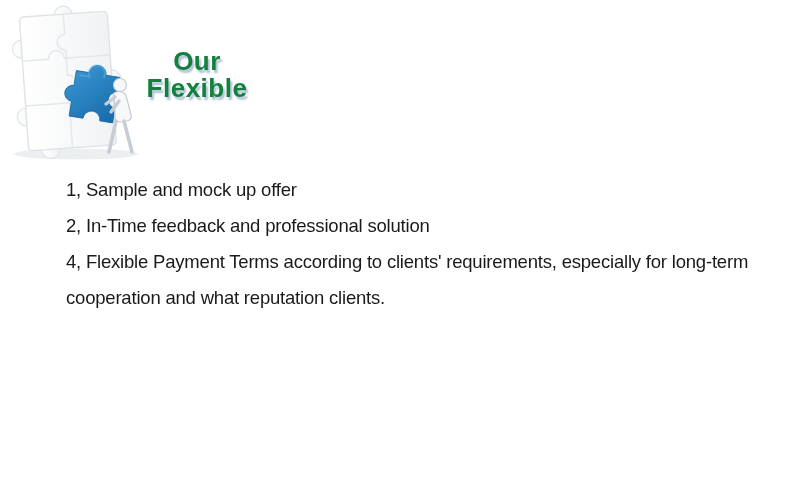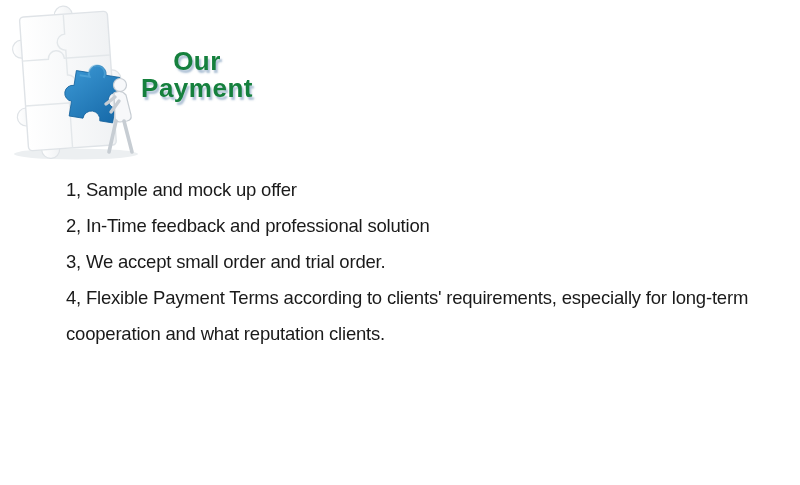--- a/index.html
+++ b/index.html
@@ -83,25 +83,24 @@
         <path d="M108,91 q7,-4 12,2 l5,20 q1,5 -4,6 l-7,1 q-5,0 -5,-5 z"></path>
         <path d="M109,95 l-9,7" fill="none" stroke-width="3.4" stroke-linecap="round"></path>
         <path d="M113,99 l-8,11" fill="none" stroke-width="3.4" stroke-linecap="round"></path>
         <path d="M110,119 l-7,31" fill="none" stroke-width="3.6" stroke-linecap="round"></path>
         <path d="M118,119 l8,31" fill="none" stroke-width="3.6" stroke-linecap="round"></path>
       </g>
     </svg>
 
     <div class="hero-title">
       <div>Our</div>
-      <div>Payment</div>
+      <div>Flexible</div>
     </div>
   </div>
 
   <div class="services">
     <div class="service-item">1, Sample and mock up offer</div>
     <div class="service-item">2, In-Time feedback and professional solution</div>
-    <div class="service-item">3, We accept small order and trial order.</div>
     <div class="service-item">4, Flexible Payment Terms according to clients' requirements, especially for long-term
 cooperation and what reputation clients.</div>
   </div>
 
 </div>
 
 </body></html>

